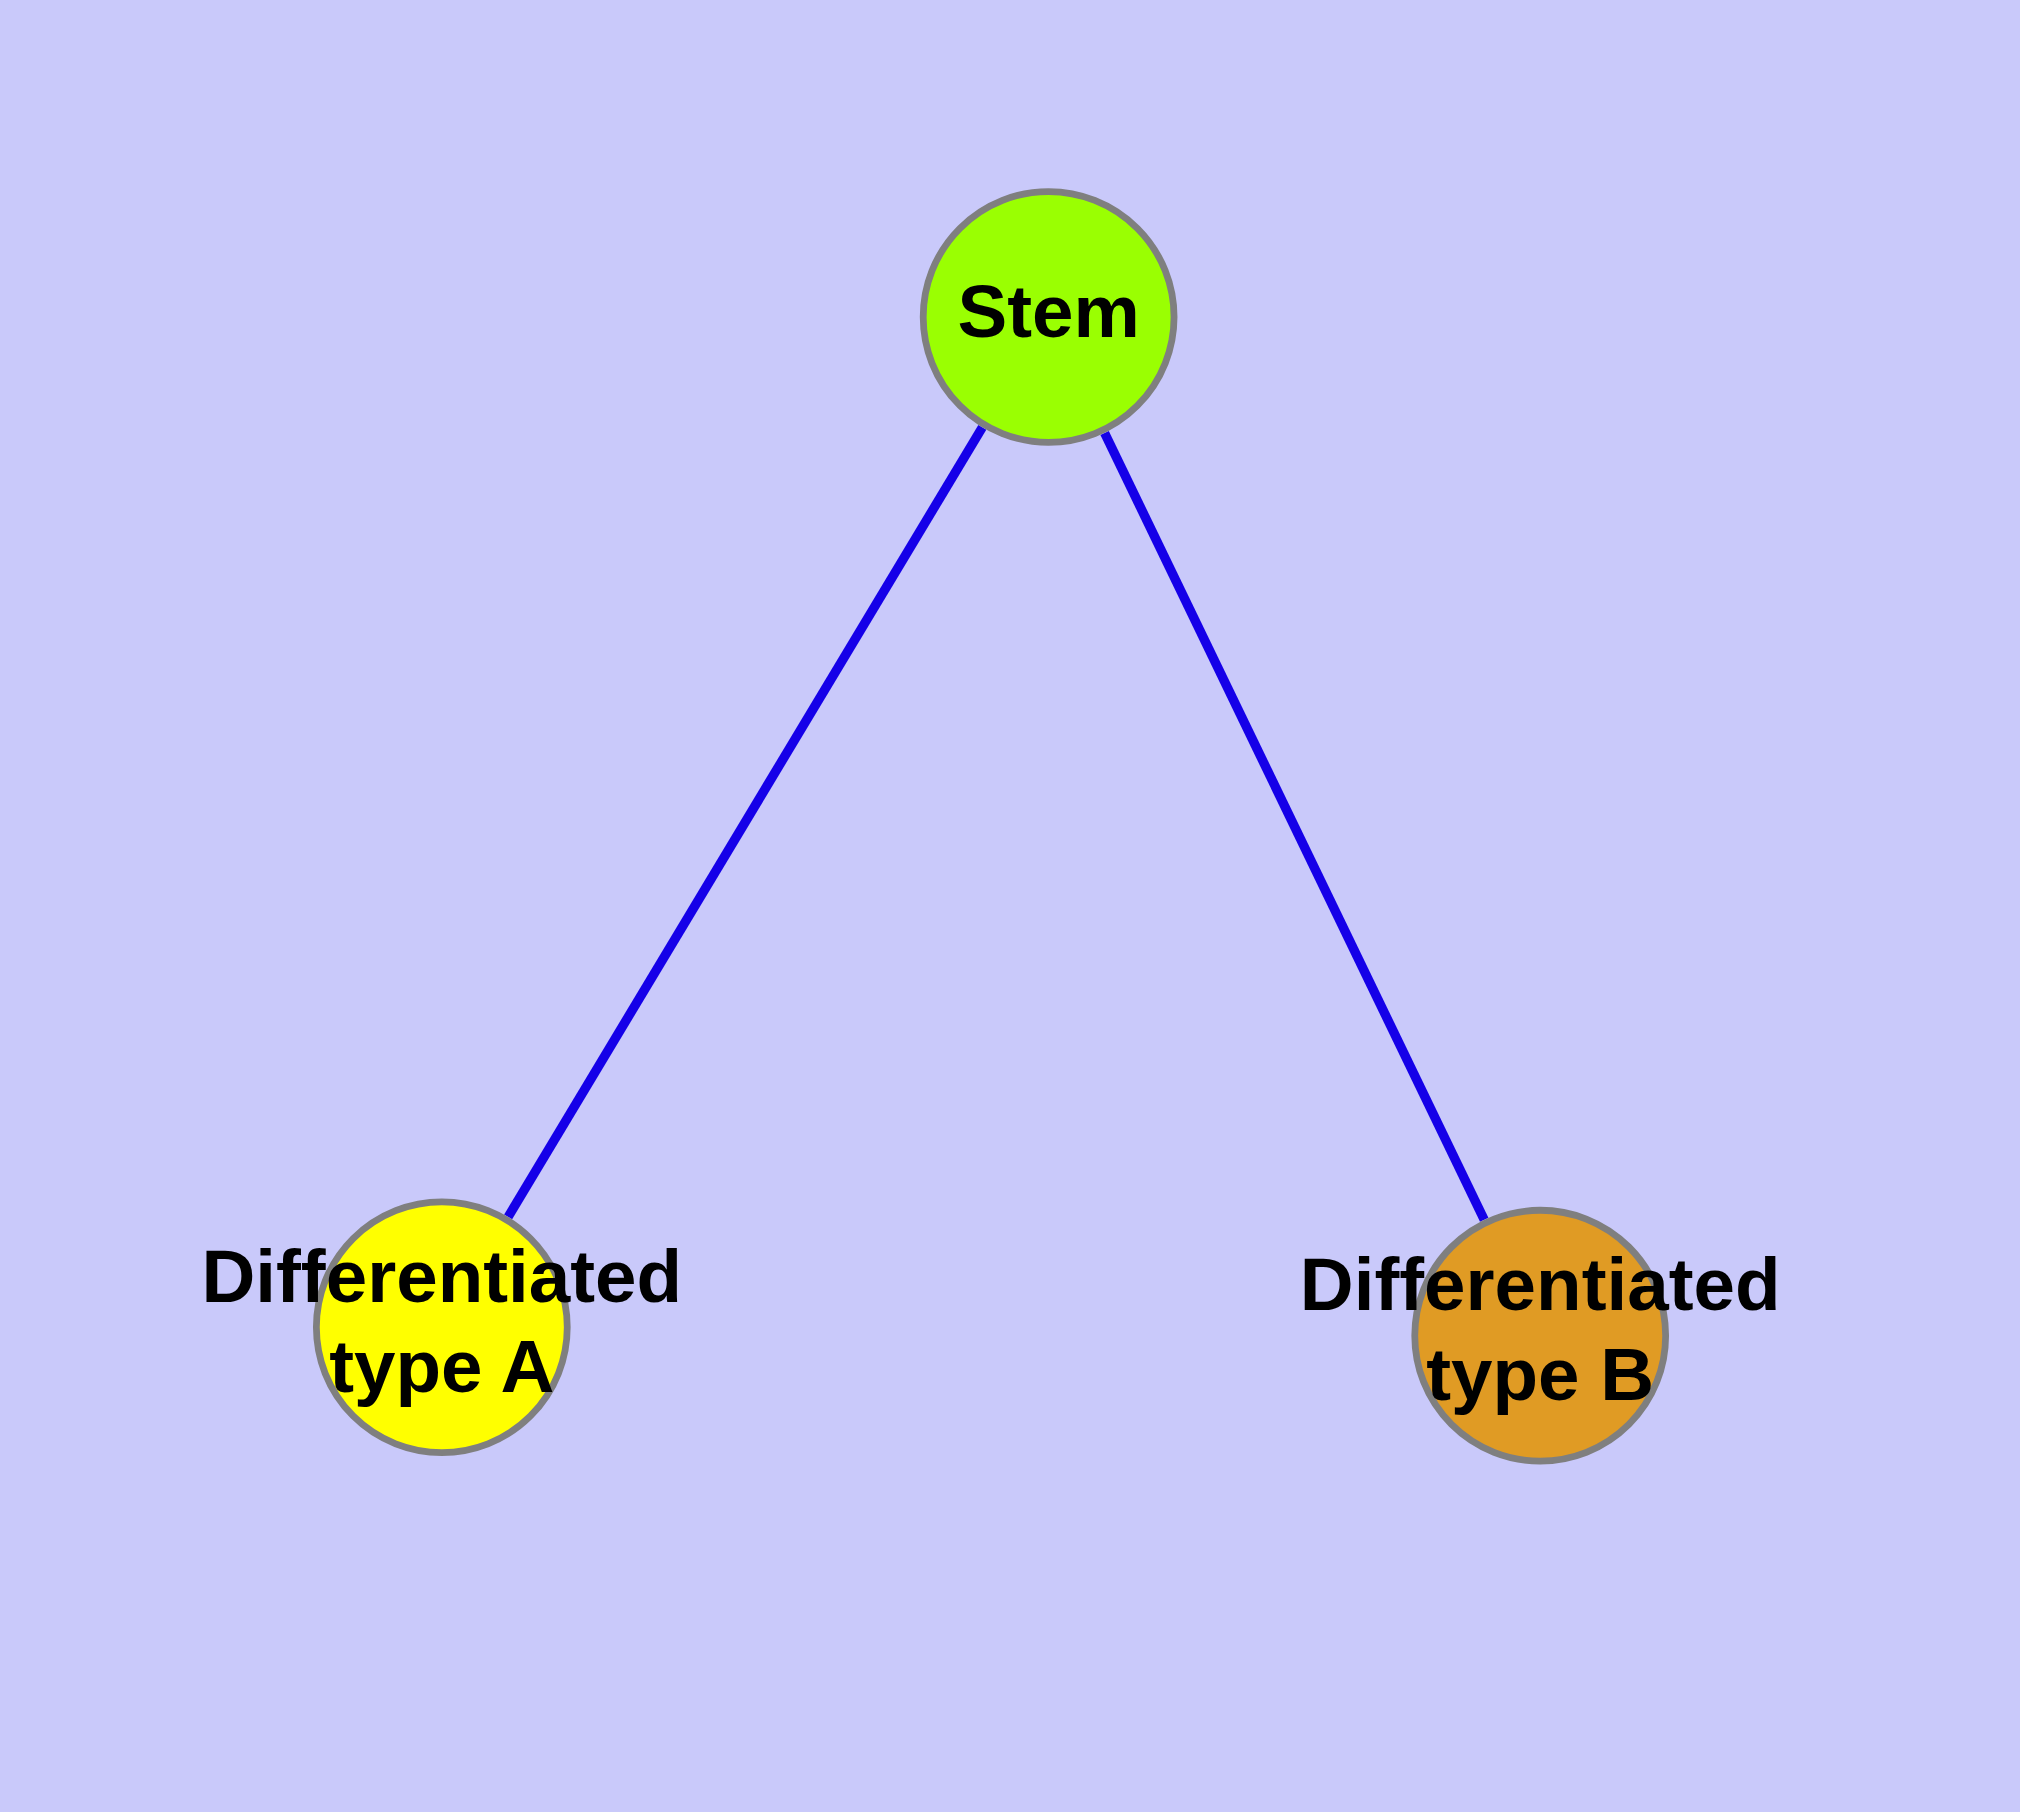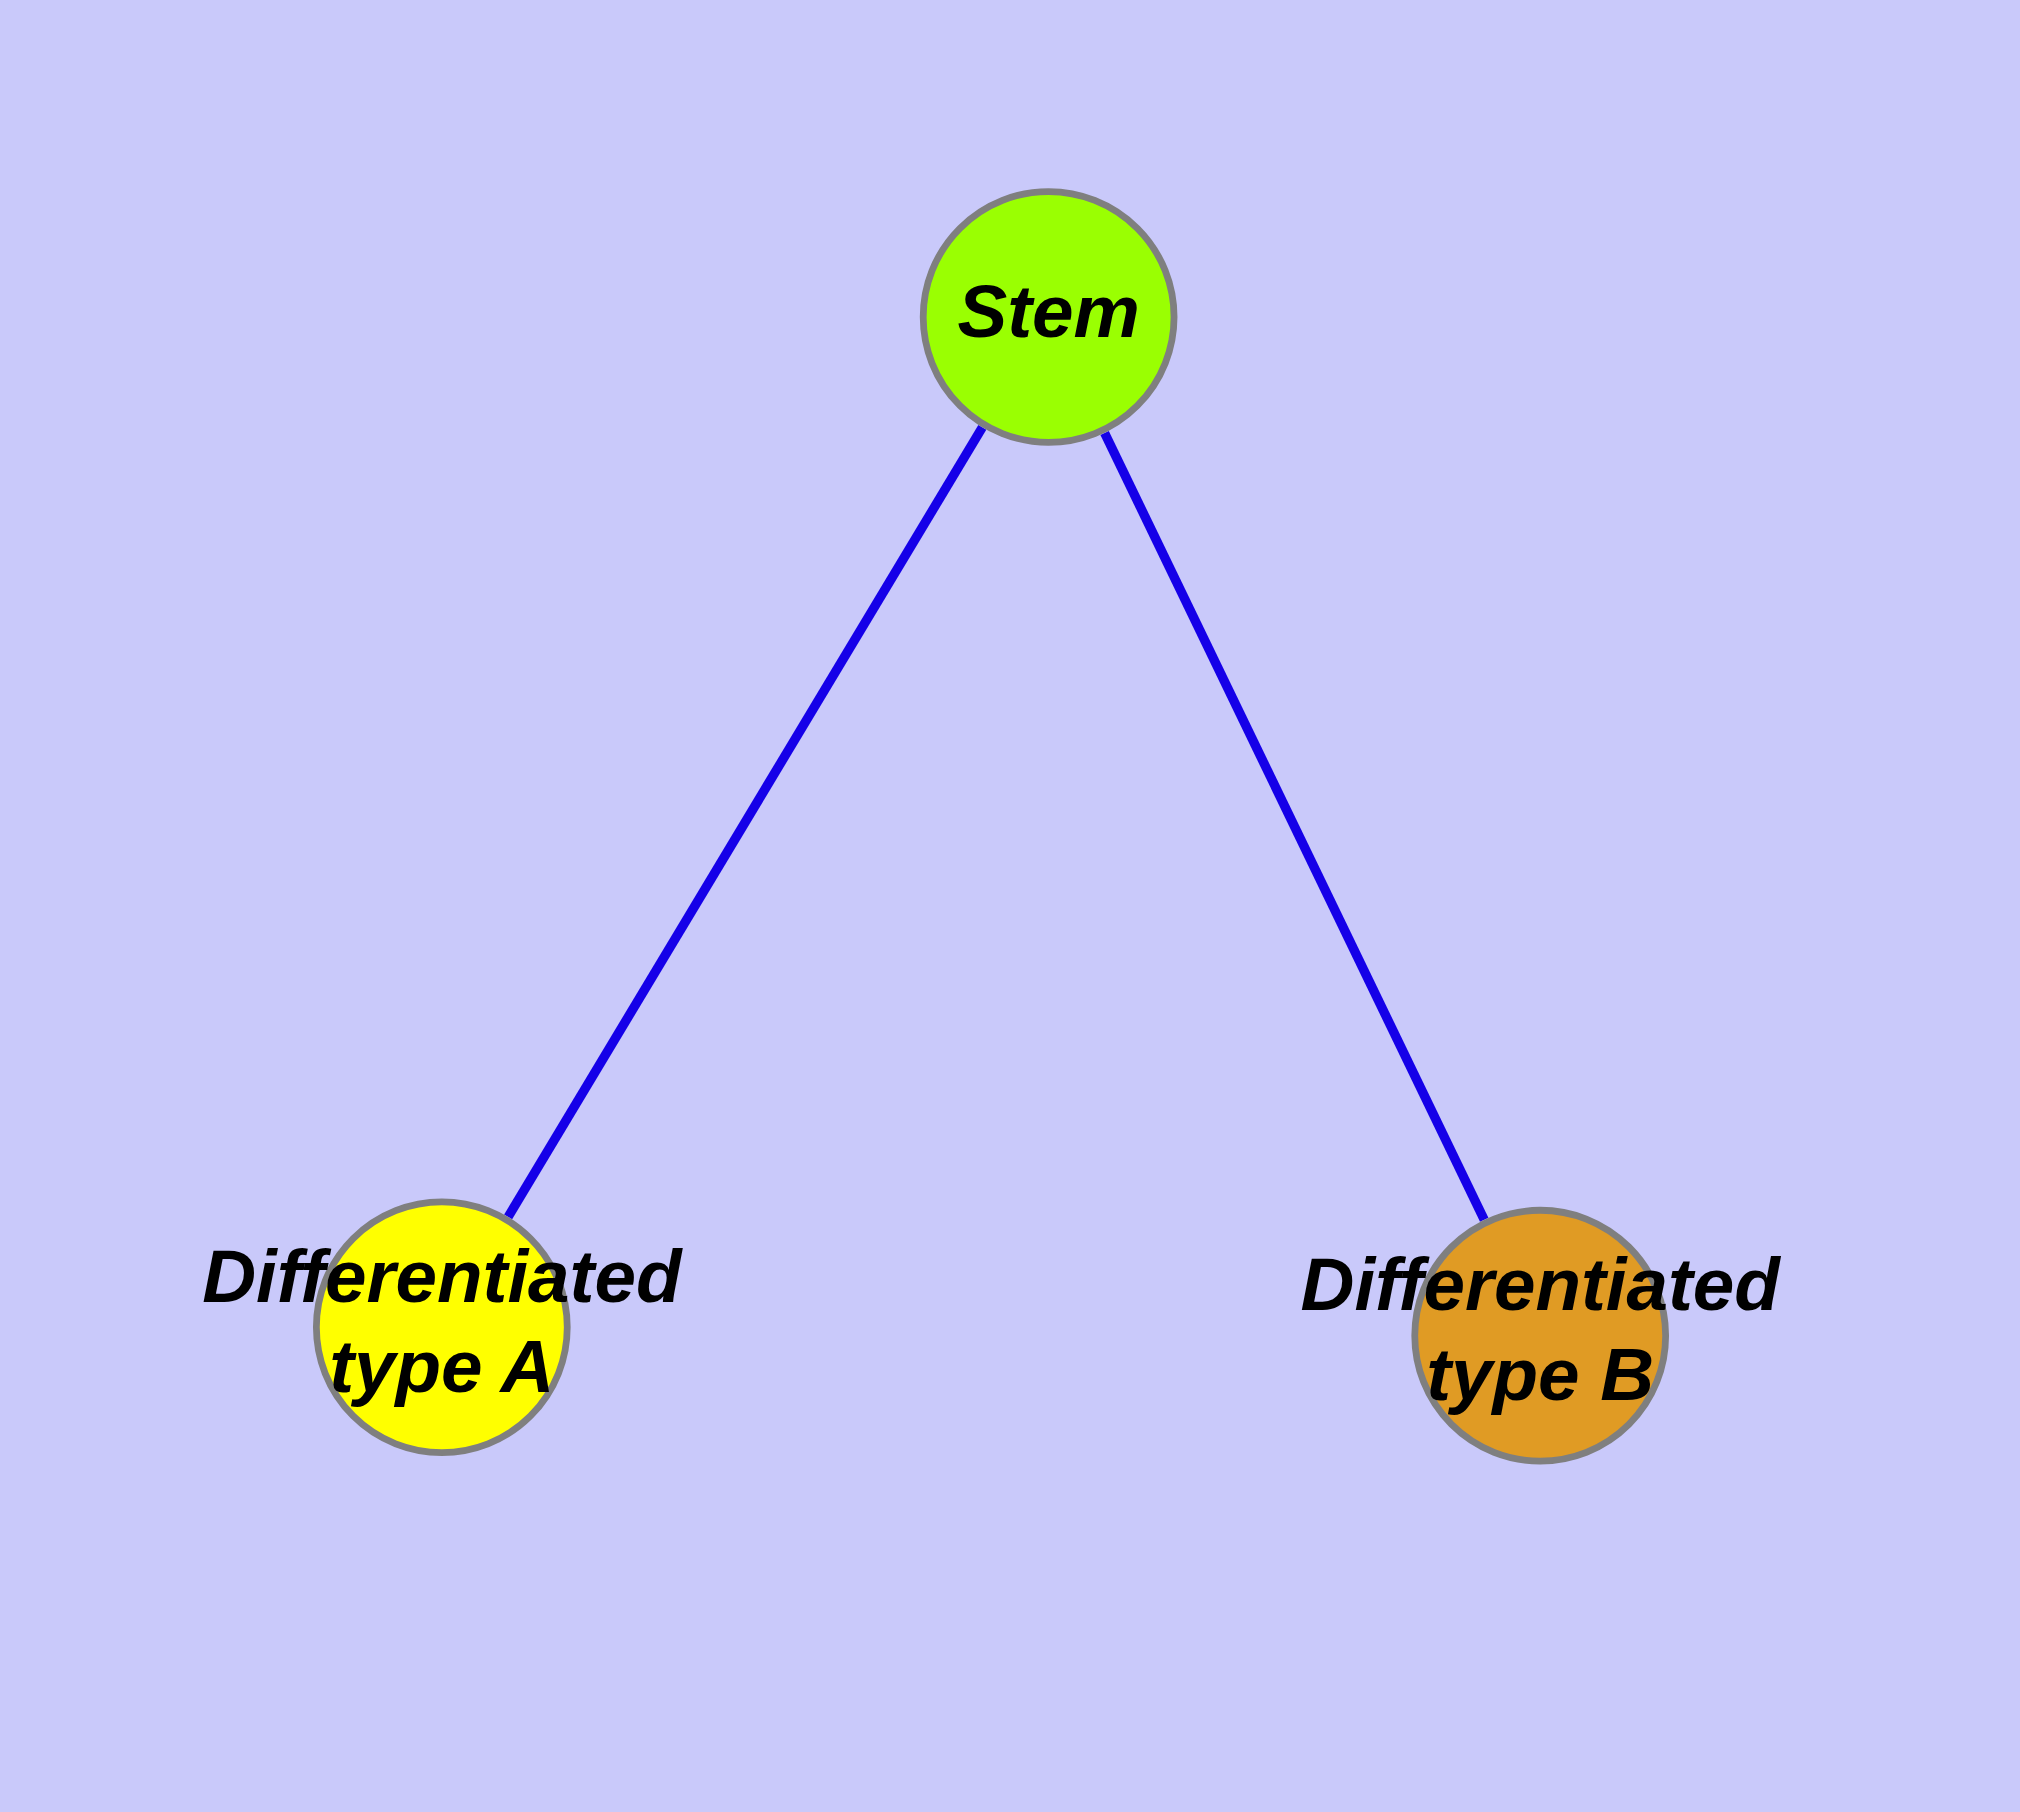--- a/index.html
+++ b/index.html
@@ -10,21 +10,20 @@
     width: 2021px;
     height: 1812px;
     overflow: hidden;
     font-family: "Liberation Sans", sans-serif;
   }
   #canvas {
     position: relative;
     width: 2021px;
     height: 1812px;
     background: #c9c9fa;
-    font-style: italic;
   }
   #graph-svg {
     position: absolute;
     left: 0;
     top: 0;
     width: 2021px;
     height: 1812px;
     display: block;
   }
   .node-label {

